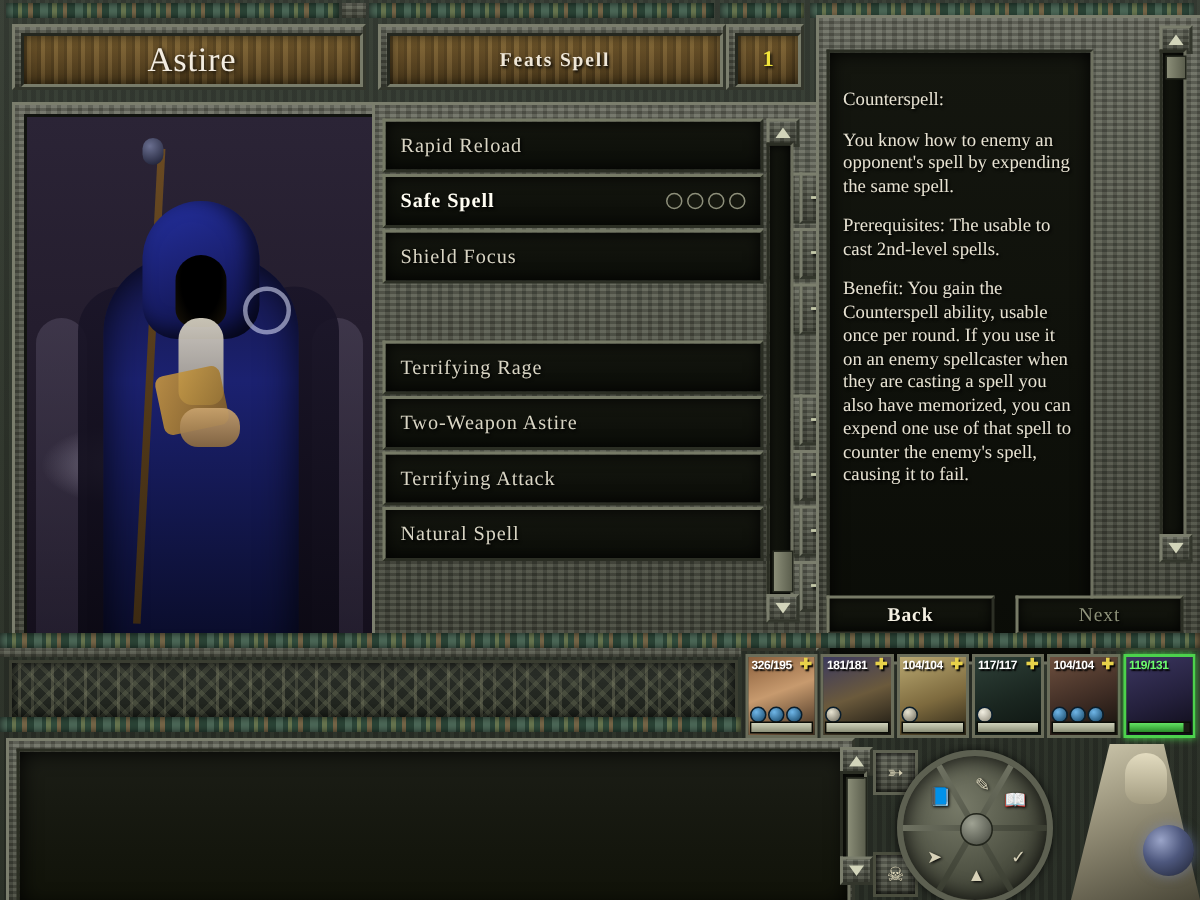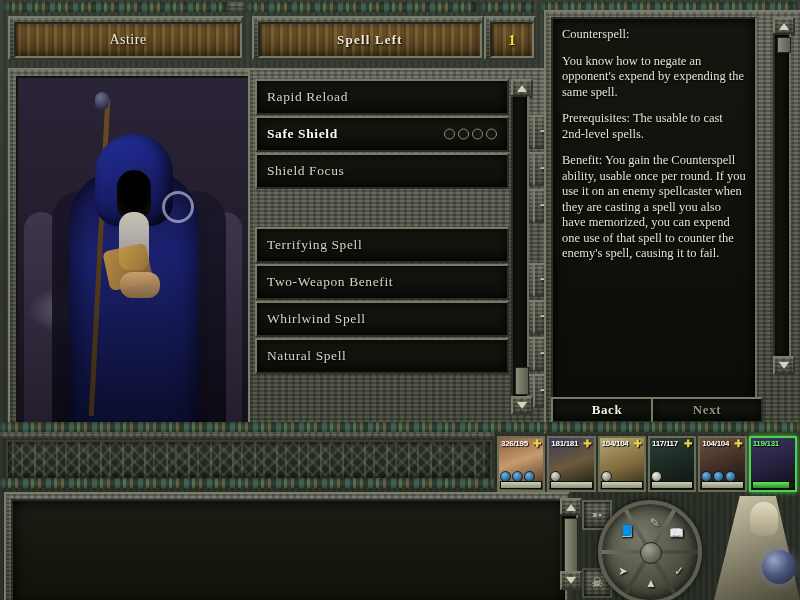--- a/index.html
+++ b/index.html
@@ -43,21 +43,21 @@
   .featbar-wrap{position:absolute;left:252px;top:16px;width:228px;height:40px;}
   .featnum-wrap{position:absolute;left:484px;top:16px;width:48px;height:40px;}
   .wood{
     background:
       repeating-linear-gradient(90deg, rgba(0,0,0,.22) 0 2px, rgba(255,230,170,.07) 2px 5px, rgba(0,0,0,.13) 5px 9px),
       linear-gradient(180deg,#7d6231 0%,#6a5128 48%,#4f3c1c 100%);
     box-shadow:inset 0 0 8px rgba(0,0,0,.6);
   }
   .barframe{position:absolute;inset:0;padding:4px;}
   .barinner{position:relative;width:100%;height:100%;display:flex;align-items:center;justify-content:center;}
-  .name-txt{color:#f3ece0;font-size:14px;text-shadow:1px 1px 3px #000;letter-spacing:.5px;}
+  .name-txt{color:#f3ece0;font-size:23px;text-shadow:1px 1px 3px #000;letter-spacing:.5px;}
   .feat-txt{color:#efe7d8;font-size:13px;font-weight:bold;letter-spacing:1.2px;text-shadow:1px 1px 2px #000;}
   .feat-num{color:#f2e43a;font-size:15px;font-weight:bold;text-shadow:1px 1px 2px #000;}
 
   
   .portrait-frame{position:absolute;left:8px;top:68px;width:232px;height:352px;padding:6px;}
   .portrait-inner{position:relative;width:100%;height:100%;overflow:hidden;border:2px solid #11130f;
     background:linear-gradient(180deg,#2b2436 0%,#241d2e 40%,#140f1c 100%);}
   .pillar{position:absolute;bottom:0;width:34px;height:62%;border-radius:17px 17px 0 0;
     background:linear-gradient(180deg,#4b4358,#2a2436);opacity:.65;}
   .mist{position:absolute;left:4%;bottom:26%;width:52%;height:16%;border-radius:50%;
@@ -111,25 +111,25 @@
   .sb-btn{position:absolute;left:0;width:18px;height:15px;display:flex;align-items:center;justify-content:center;}
   .arrow{width:0;height:0;border-left:5px solid transparent;border-right:5px solid transparent;}
   .arrow-up{border-bottom:7px solid #d2d4ba;}
   .arrow-dn{border-top:7px solid #d2d4ba;}
   .sb-thumb{position:absolute;left:2px;width:12px;background:linear-gradient(90deg,#8b8e78,#5b5e4d);
     border:1px solid #23261d;}
 
   
   .desc-frame{position:absolute;left:544px;top:10px;width:252px;height:410px;padding:5px;}
   .desc-body{position:relative;width:100%;height:100%;}
-  .desc-text{position:absolute;left:0;top:0;width:206px;height:100%;
+  .desc-text{position:absolute;left:0;top:16px;width:178px;height:100%;
     background:linear-gradient(180deg,#14160f,#0a0c07);
     border:2px solid #2b2e24;border-right-color:#6e7160;border-bottom-color:#6e7160;
     box-shadow:inset 0 0 12px #000;
-    padding:8px 9px;box-sizing:border-box;overflow:hidden;
+    padding:24px 9px;box-sizing:border-box;overflow:hidden;
     color:#e7e2d2;font-size:12.5px;line-height:15.5px;text-shadow:1px 1px 2px #000;}
   .desc-text p{margin:0 0 11px 0;}
 
   
   .btn-wide{position:absolute;height:22px;display:flex;align-items:center;justify-content:center;
     background:linear-gradient(180deg,#15170f,#0b0d08);
     border:2px solid #777a66;border-right-color:#2c2f25;border-bottom-color:#2c2f25;
     box-shadow:inset 0 0 8px rgba(0,0,0,.9);}
   .btn-wide span{font-size:13px;letter-spacing:.6px;text-shadow:1px 1px 2px #000;}
   .btn-enabled span{color:#f4f0e2;font-weight:bold;}
@@ -197,21 +197,21 @@
   <div class="barframe">
       <div class="barinner wood inset">
     <span class="name-txt">Astire</span>
   </div>
     </div>
 </div>
 
 <div class="featbar-wrap stone bevel">
   <div class="barframe">
       <div class="barinner wood inset">
-    <span class="feat-txt">Spell Left</span>
+    <span class="feat-txt">Feats Spell</span>
   </div>
     </div>
 </div>
 
 <div class="featnum-wrap stone bevel">
   <div class="barframe">
       <div class="barinner wood inset">
     <span class="feat-num">1</span>
   </div>
     </div>
@@ -243,21 +243,21 @@
     <div class="feat-row" style="top:4px;">
       <div class="feat-cell">
         <span class="feat-label">Rapid Reload</span>
       </div>
       <div class="btn-pm btn-plus stone bevel">+</div>
       <div class="btn-pm btn-minus stone bevel">−</div>
     </div>
 
     <div class="feat-row selected" style="top:41px;">
       <div class="feat-cell">
-        <span class="feat-label">Safe Shield</span>
+        <span class="feat-label">Safe Spell</span>
         <span class="pips">
           <i class="pip"></i>
             <i class="pip"></i>
             <i class="pip"></i>
             <i class="pip"></i>
         </span>
       </div>
       <div class="btn-pm btn-plus stone bevel">+</div>
       <div class="btn-pm btn-minus stone bevel">−</div>
     </div>
@@ -266,37 +266,37 @@
       <div class="feat-cell">
         <span class="feat-label">Shield Focus</span>
       </div>
       <div class="btn-pm btn-plus stone bevel">+</div>
       <div class="btn-pm btn-minus stone bevel">−</div>
     </div>
 
 
     <div class="feat-row" style="top:152px;">
       <div class="feat-cell">
-        <span class="feat-label">Terrifying Spell</span>
+        <span class="feat-label">Terrifying Rage</span>
       </div>
       <div class="btn-pm btn-plus stone bevel">+</div>
       <div class="btn-pm btn-minus stone bevel">−</div>
     </div>
 
     <div class="feat-row" style="top:189px;">
       <div class="feat-cell">
-        <span class="feat-label">Two-Weapon Benefit</span>
+        <span class="feat-label">Two-Weapon Astire</span>
       </div>
       <div class="btn-pm btn-plus stone bevel">+</div>
       <div class="btn-pm btn-minus stone bevel">−</div>
     </div>
 
     <div class="feat-row" style="top:226px;">
       <div class="feat-cell">
-        <span class="feat-label">Whirlwind Spell</span>
+        <span class="feat-label">Terrifying Attack</span>
       </div>
       <div class="btn-pm btn-plus stone bevel">+</div>
       <div class="btn-pm btn-minus stone bevel">−</div>
     </div>
 
     <div class="feat-row" style="top:263px;">
       <div class="feat-cell">
         <span class="feat-label">Natural Spell</span>
       </div>
       <div class="btn-pm btn-plus stone bevel">+</div>
@@ -315,41 +315,41 @@
         <i class="arrow arrow-dn"></i>
       </div>
     </div>
   </div>
 </div>
 
 <div class="desc-frame stone bevel">
   <div class="desc-body">
     <div class="desc-text">
       <p>Counterspell:</p>
-      <p>You know how to negate an opponent's expend by expending the same spell.</p>
+      <p>You know how to enemy an opponent's spell by expending the same spell.</p>
       <p>Prerequisites: The usable to cast 2nd-level spells.</p>
       <p>Benefit: You gain the Counterspell ability, usable once per round. If you use it on an enemy spellcaster when they are casting a spell you also have memorized, you can expend one use of that spell to counter the enemy's spell, causing it to fail.</p>
     </div>
 
     <div class="sb" style="left:222px;top:0;height:358px;">
       <div class="sb-btn stone bevel" style="top:0;">
         <i class="arrow arrow-up"></i>
       </div>
       <div class="sb-track" style="top:16px;bottom:16px;">
         <div class="sb-thumb" style="top:2px;height:14px;"></div>
       </div>
       <div class="sb-btn stone bevel" style="bottom:0;">
         <i class="arrow arrow-dn"></i>
       </div>
     </div>
 
     <div class="btn-wide btn-enabled" style="left:0;bottom:4px;width:108px;">
       <span>Back</span>
     </div>
-    <div class="btn-wide btn-disabled" style="left:100px;bottom:4px;width:108px;font-weight:bold;">
+    <div class="btn-wide btn-disabled" style="left:126px;bottom:4px;width:108px;">
       <span>Next</span>
     </div>
   </div>
 </div>
 
 <div class="mosaic" style="position:absolute;left:0;top:422px;width:800px;height:10px;"></div>
 <div class="stone" style="position:absolute;left:0;top:432px;width:494px;height:6px;"></div>
 <div class="knot" style="position:absolute;left:6px;top:440px;width:482px;height:36px;border:2px solid #3a3d31;"></div>
 <div class="mosaic" style="position:absolute;left:0;top:478px;width:494px;height:10px;"></div>
 

